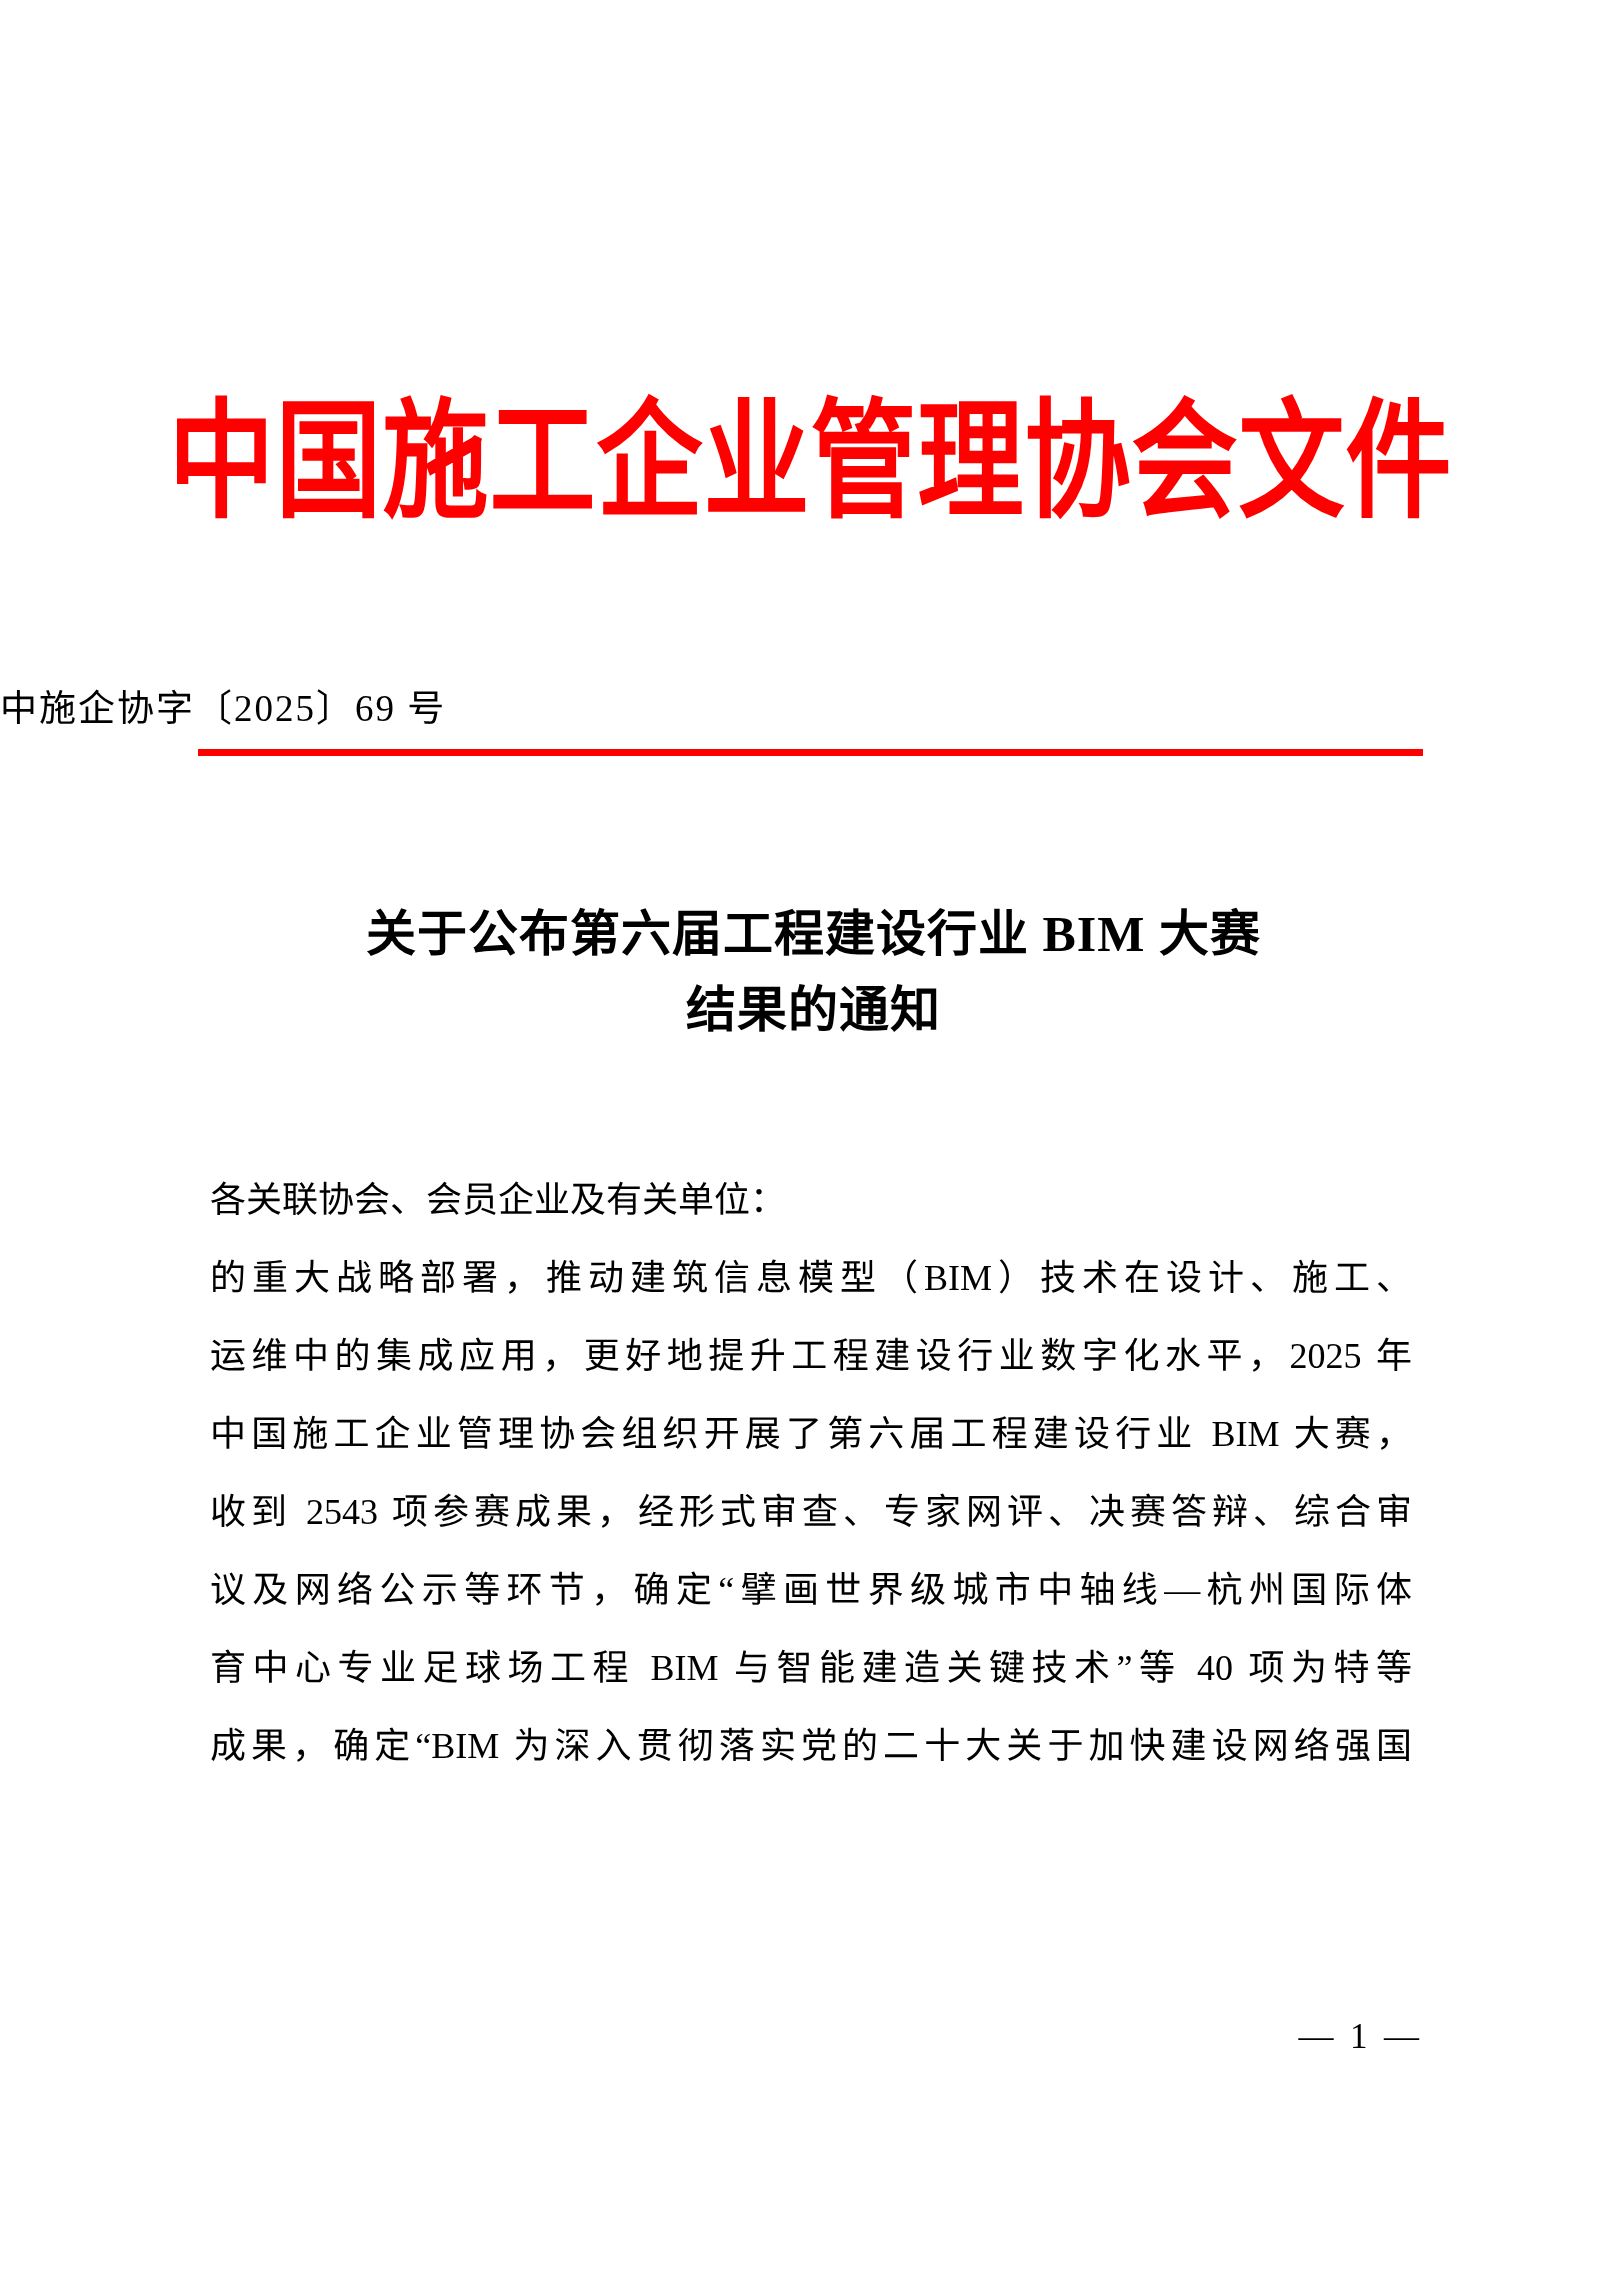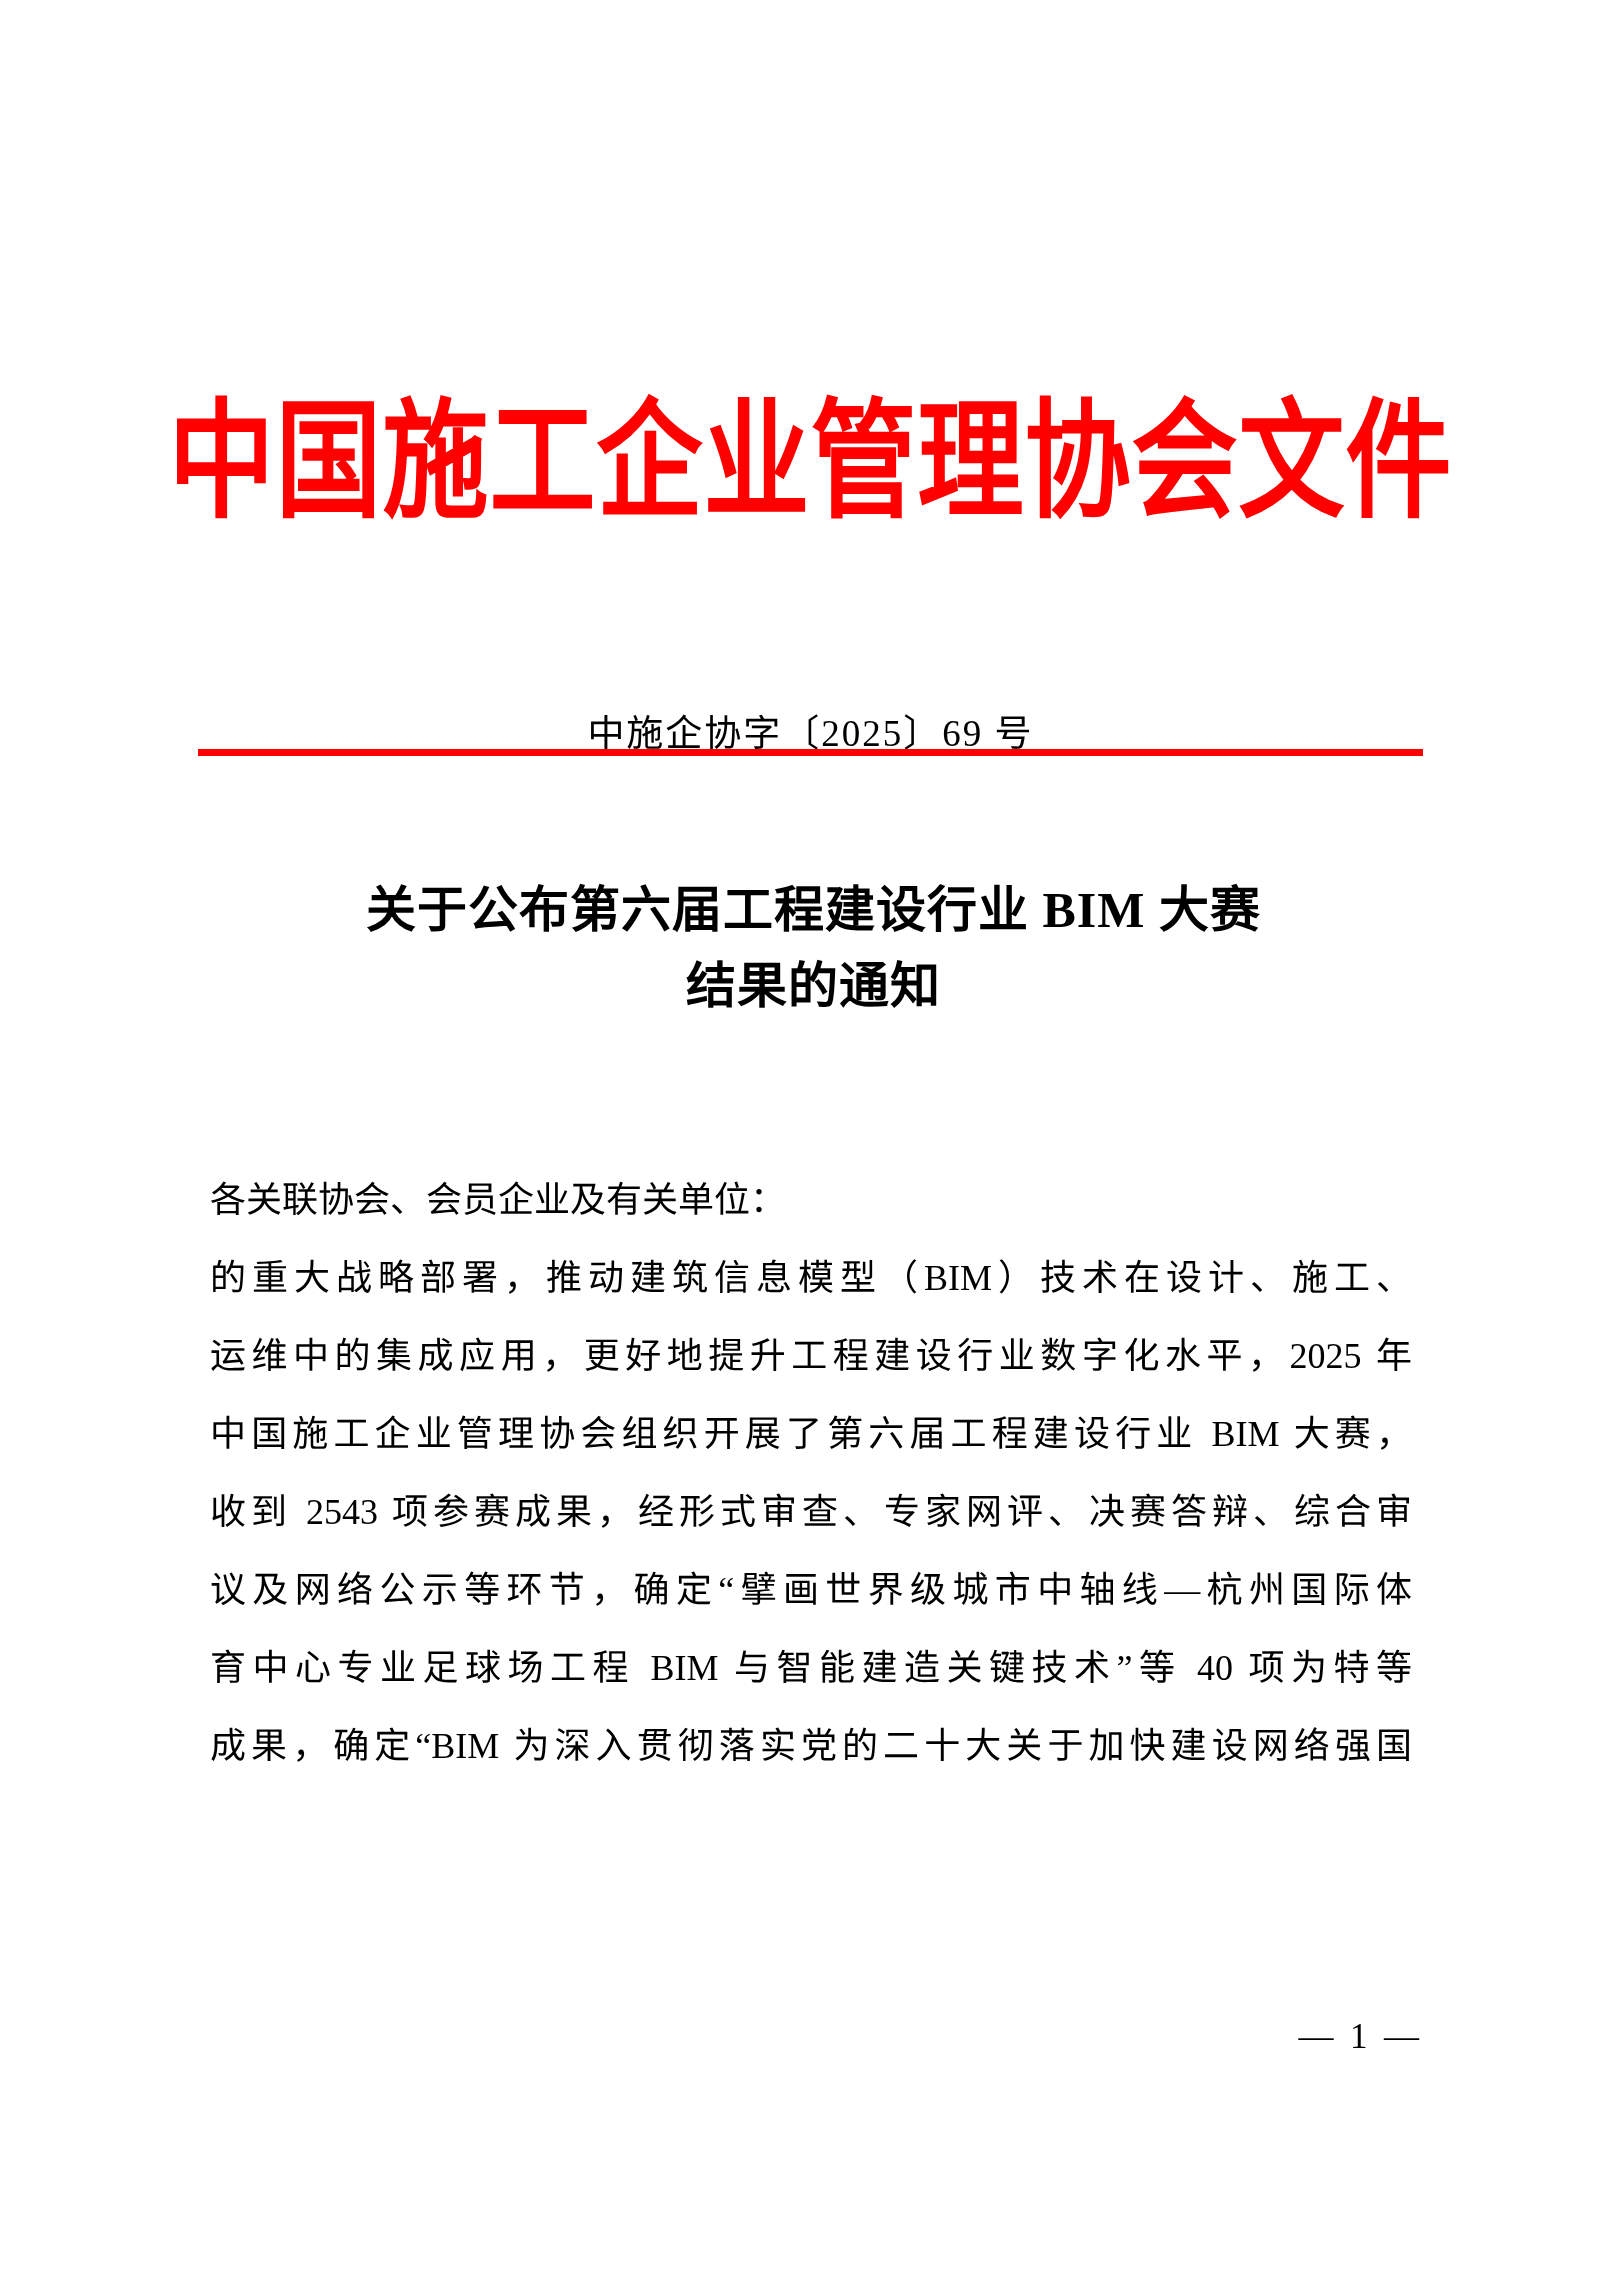--- a/index.html
+++ b/index.html
@@ -41,23 +41,23 @@
     letter-spacing: 1px;
     white-space: nowrap;
     transform: scaleY(1.22);
     transform-origin: center top;
   }
 
   
   .docnum-row {
     position: absolute;
     left: 0;
-    top: 696px;
+    top: 671px;
     width: 1621px;
-    text-align: center;
+    text-align: left;
   }
   .docnum {
     display: inline-block;
     font-size: 37px;
     line-height: 1.4;
     letter-spacing: 2px;
     white-space: nowrap;
   }
 
   
@@ -67,21 +67,21 @@
     top: 737px;
     width: 1225px;
     height: 6.9px;
     background: #FF0000;
   }
 
   
   .subject {
     position: absolute;
     left: 206px;
-    top: 860px;
+    top: 884px;
     width: 1215px;
     text-align: center;
     font-weight: 700;
     font-size: 50px;
     line-height: 1.52;
     letter-spacing: 1px;
   }
   .subject-line {
     display: block;
     white-space: nowrap;

